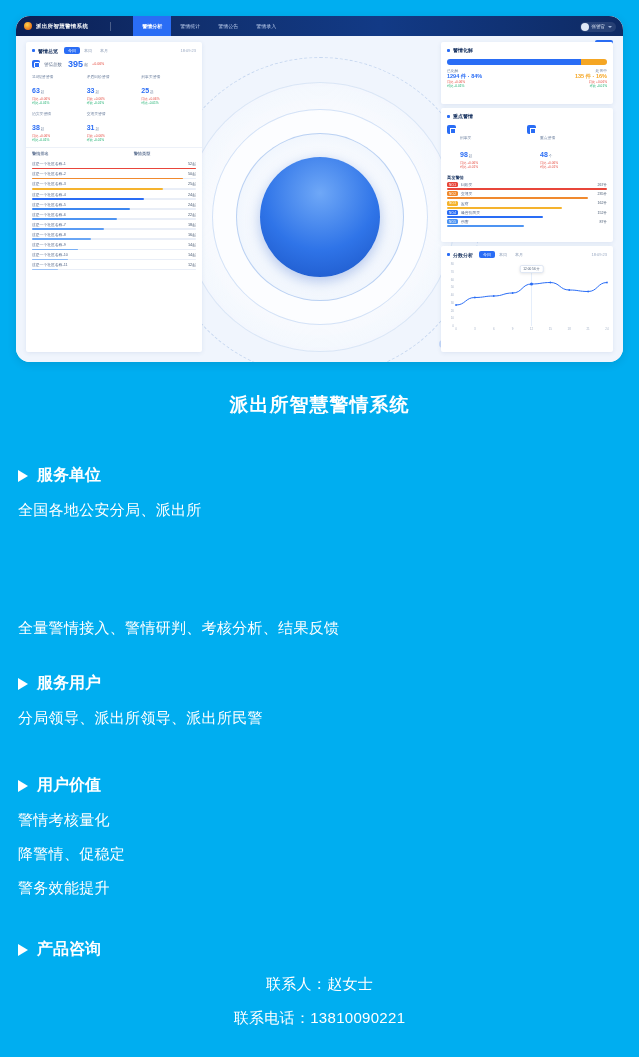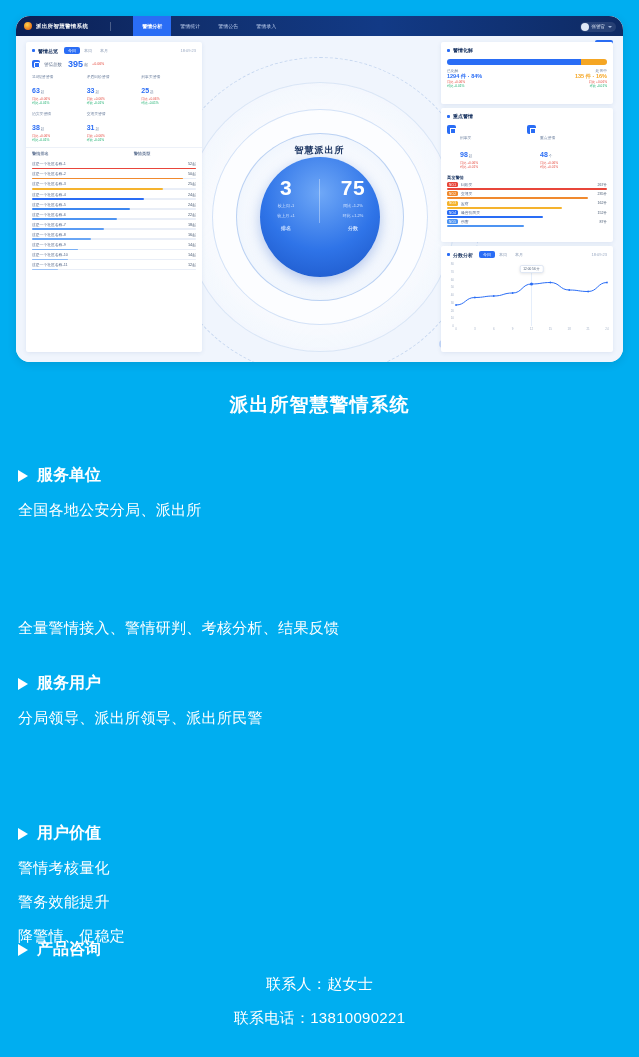--- a/index.html
+++ b/index.html
@@ -143,21 +143,21 @@
   .main-title{
     position:absolute;left:0;right:0;top:392px;text-align:center;
     color:#ffffff;font-size:19px;font-weight:bold;letter-spacing:1px;
   }
   .section{position:absolute;left:18px;right:18px;}
   .sec-head{display:flex;align-items:center;color:#fff;font-size:16px;font-weight:bold;}
   .tri{width:0;height:0;border-top:6px solid transparent;border-bottom:6px solid transparent;
     border-left:10px solid #ffffff;margin-right:9px;}
   .sec-line{color:#ffffff;font-size:15px;margin-top:15px;letter-spacing:.3px;}
   #sec-0{top:465px;} #sec-1{top:604px;} #sec-2{top:673px;}
-  #sec-3{top:775px;margin-top:48px;} #sec-4{top:939px;text-align:center;}
+  #sec-3{top:775px;} #sec-4{top:939px;text-align:center;}
 </style>
 </head>
 <body>
 
 <div class="shot-wrap">
   <div class="shot">
 
     <div class="topbar">
       <span class="logo-badge"></span>
       <span class="app-title">派出所智慧警情系统</span>
@@ -179,38 +179,20 @@
 
     <div class="rings">
       <div class="ring r1"></div>
       <div class="ring r2"></div>
       <div class="ring r3"></div>
       <div class="ring r4"></div>
       <div class="ring r5"></div>
       <div class="dot-mark"></div>
     </div>
 
-    <div class="center">
-      <div class="center-title">智慧派出所</div>
-      <div class="kpi-row">
-        <div class="kpi">
-          <div class="kpi-num">3</div>
-          <div class="kpi-sub">较上周 -1</div>
-          <div class="kpi-sub">较上月 +1</div>
-          <div class="kpi-cap">排名</div>
-        </div>
-        <div class="kpi-div"></div>
-        <div class="kpi">
-          <div class="kpi-num">75</div>
-          <div class="kpi-sub">同比 -1.2%</div>
-          <div class="kpi-sub">环比 +1.2%</div>
-          <div class="kpi-cap">分数</div>
-        </div>
-      </div>
-    </div>
 
     <div class="panel" id="left-panel">
       <div class="panel-head">
         <span class="blue-dot"></span>
         <span class="panel-title">警情总览</span>
         <span class="seg">
           <span class="on">今日</span>
           <span>本周</span>
           <span>本月</span>
         </span>
@@ -544,22 +526,22 @@
   </div>
   <div class="sec-line">分局领导、派出所领导、派出所民警</div>
 </div>
 
 <div class="section" id="sec-3">
   <div class="sec-head">
     <span class="tri"></span>
     <span>用户价值</span>
   </div>
   <div class="sec-line">警情考核量化</div>
+  <div class="sec-line">降警情、促稳定</div>
   <div class="sec-line">警务效能提升</div>
-  <div class="sec-line">降警情、促稳定</div>
 </div>
 
 <div class="section" id="sec-4">
   <div class="sec-head">
     <span class="tri"></span>
     <span>产品咨询</span>
   </div>
   <div class="sec-line">联系人：赵女士</div>
   <div class="sec-line">联系电话：13810090221</div>
 </div>

